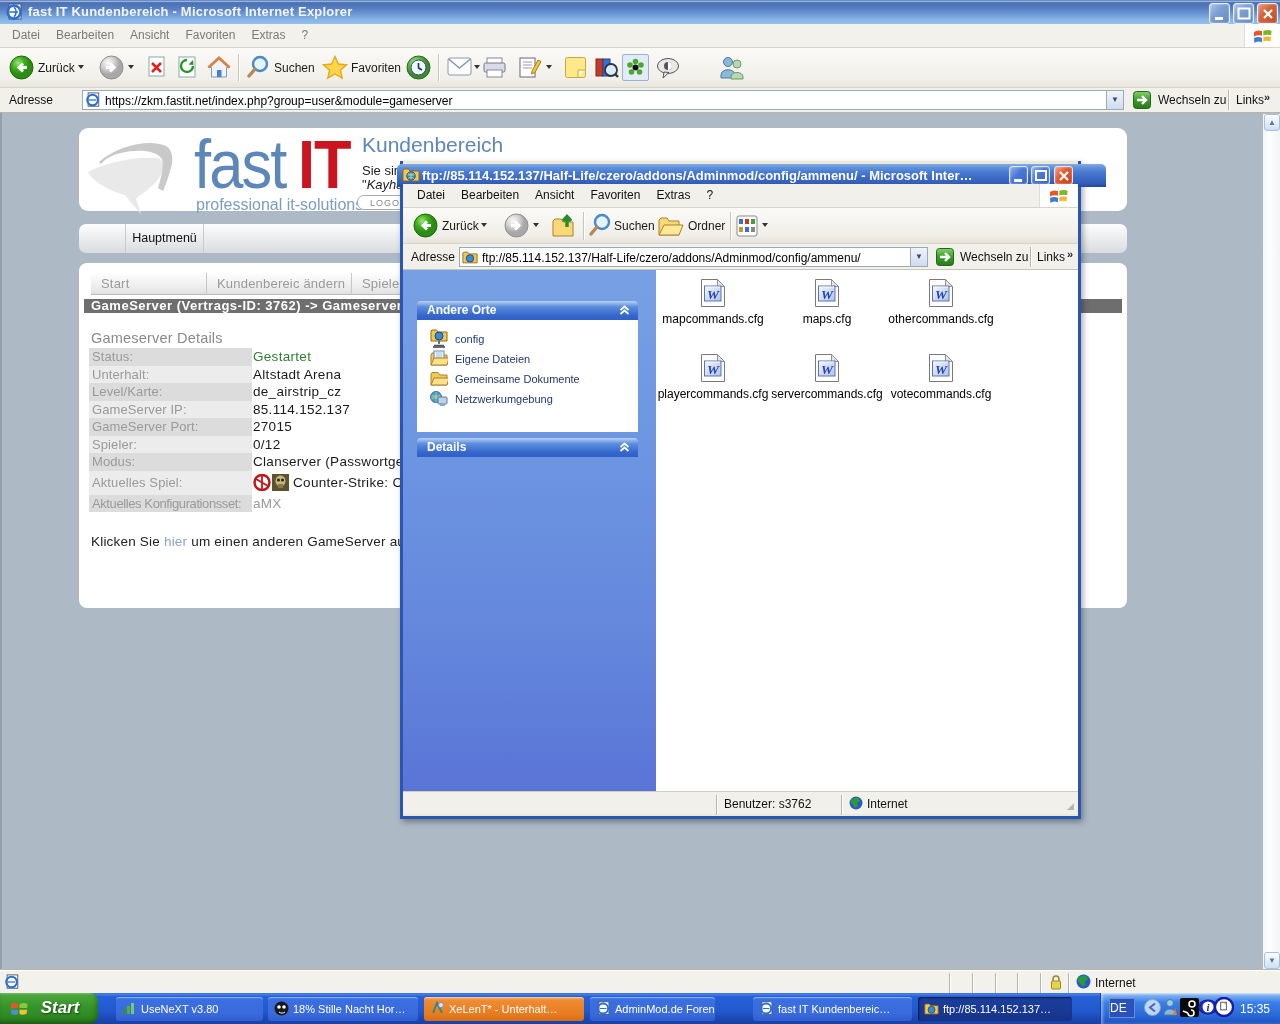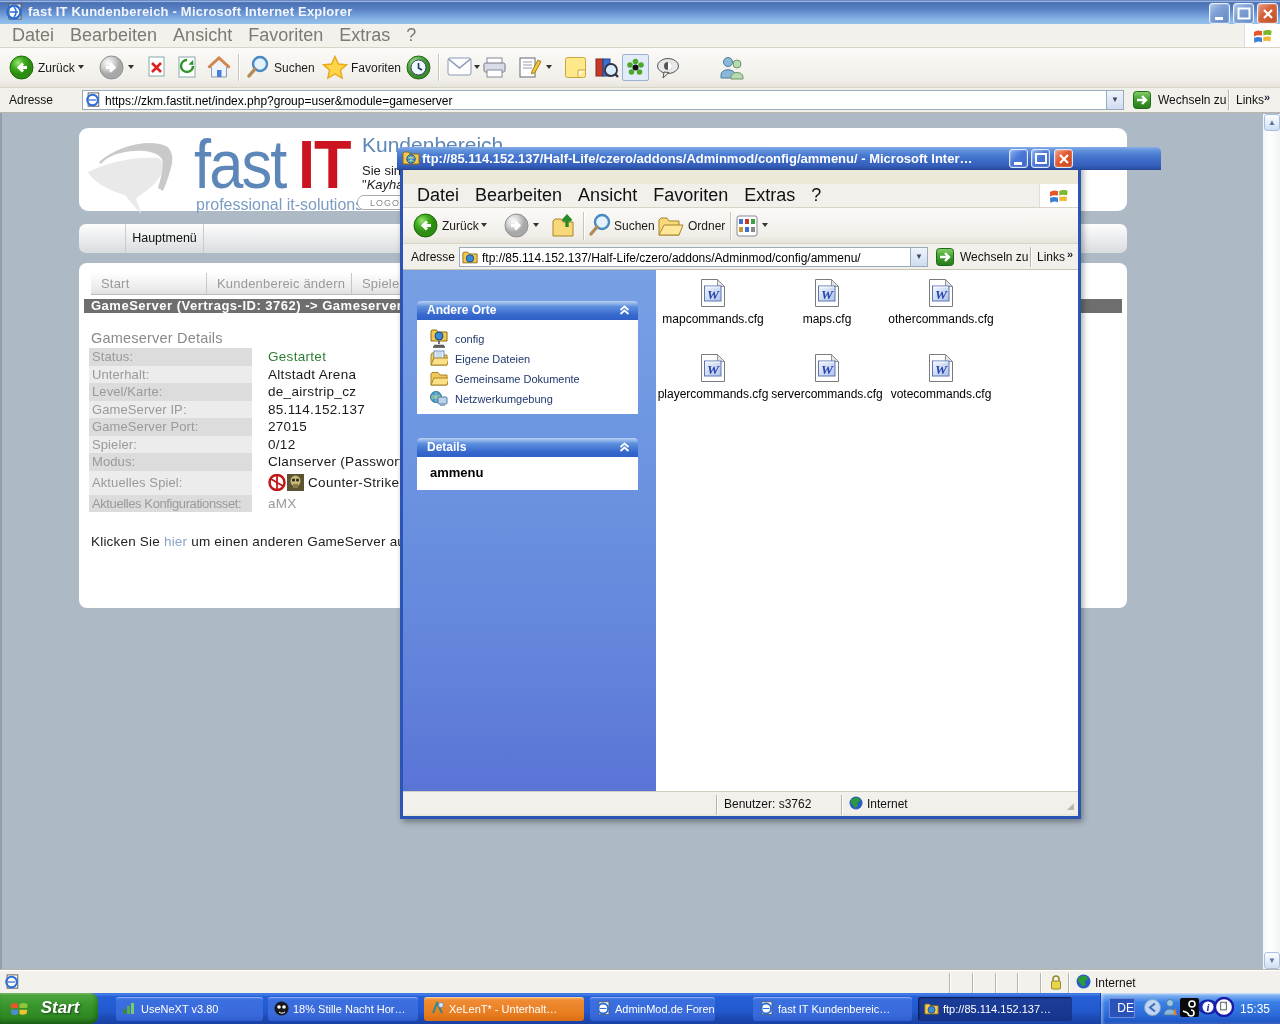--- a/index.html
+++ b/index.html
@@ -2,35 +2,35 @@
 <html><head><meta charset="utf-8">
 <style>
 *{margin:0;padding:0;box-sizing:border-box}
 html,body{width:1280px;height:1024px;overflow:hidden}
 body{font-family:"Liberation Sans",sans-serif;position:relative;background:#adbac6}
 .abs{position:absolute}
 
 #mtitle{left:0;top:0;width:1280px;height:24px;background:linear-gradient(180deg,#45659f 0%,#a9c4ef 5%,#4a70b2 11%,#567ec0 35%,#6f9ad8 60%,#86b2e4 80%,#92c2ec 100%);}
 #mtitle .txt{position:absolute;left:28px;top:4px;color:#f2f6fc;font-weight:bold;font-size:13px;letter-spacing:0.2px}
 #mmenu{left:0;top:24px;width:1280px;height:24px;background:#f2f1ec;border-bottom:1px solid #d8d5c8}
-.menuitems span{display:inline-block;color:#7b7b73;font-size:18px;margin:0 8px;line-height:23px}
+.menuitems span{display:inline-block;color:#7b7b73;font-size:12px;margin:0 8px;line-height:23px}
 #mtools{left:0;top:48px;width:1280px;height:40px;background:linear-gradient(180deg,#fbfaf7,#f1efe9 80%,#e8e5dc);border-bottom:1px solid #d8d5c8}
 #maddr{left:0;top:88px;width:1280px;height:25px;background:#f1f0eb;border-bottom:1px solid #b8b6aa}
 
 #page{left:0;top:113px;width:1280px;height:857px;background:#adbac6;border-left:2px solid #90a0ae}
 .box{position:absolute;background:#fff;border-radius:9px}
 #logobox{left:77px;top:15px;width:1048px;height:83px}
 #hbar{left:77px;top:111px;width:1048px;height:29px;background:linear-gradient(180deg,#fdfdfd,#e9ebec 55%,#d9dcdf);border-radius:7px}
 #cbox{left:77px;top:150px;width:1048px;height:345px;border-radius:8px}
 
 #sb{left:1261px;top:1px;width:17px;height:856px;background:linear-gradient(90deg,#f4f6f8,#fefefe 40%,#f2f4f6)}
 .sbtn{position:absolute;width:16px;height:17px;background:linear-gradient(180deg,#fdfefe,#cfdff2);border:1px solid #a8c0e0;border-radius:3px;color:#5a74a4;font-size:8px;text-align:center;line-height:16px}
 
 #ftp{left:400px;top:161px;width:681px;height:658px;background:#ece9d8;border:3px solid #2a55b4;border-top:none;box-shadow:2px 3px 6px rgba(0,0,0,0.35);z-index:50}
-#ftitle{left:397px;top:147px;width:764px;height:23px;background:linear-gradient(180deg,#86ace6 0%,#6294dc 14%,#4a7ad0 35%,#3c6ac6 60%,#3560bc 80%,#2c51a8 93%,#254695 100%);z-index:51;border-radius:5px 5px 0 0}
+#ftitle{left:397px;top:164px;width:709px;height:23px;background:linear-gradient(180deg,#86ace6 0%,#6294dc 14%,#4a7ad0 35%,#3c6ac6 60%,#3560bc 80%,#2c51a8 93%,#254695 100%);z-index:51;border-radius:5px 5px 0 0}
 #ftitle .txt{position:absolute;left:25px;top:4px;color:#fff;font-weight:bold;font-size:13px;white-space:nowrap}
 .fin{position:absolute;z-index:52}
 #fmenu{left:403px;top:184px;width:675px;height:24px;background:#f1f0eb;border-bottom:1px solid #d8d5c8}
 #ftools{left:403px;top:208px;width:675px;height:36px;background:linear-gradient(180deg,#fbfaf7,#f0eee8 80%,#e6e3da);border-bottom:1px solid #d8d5c8}
 #faddr{left:403px;top:244px;width:675px;height:26px;background:#f1f0eb;border-bottom:1px solid #c8c5b8}
 #fbody{left:403px;top:270px;width:675px;height:521px;background:#fff}
 #fside{left:403px;top:270px;width:253px;height:521px;background:linear-gradient(180deg,#77a0e4 0%,#6e97e2 30%,#6487dc 70%,#5a74d6 100%)}
 #fstatus{left:403px;top:791px;width:675px;height:23px;background:#f1f0eb;border-top:1px solid #cfccc0}
 
 .panel-h{position:absolute;height:19px;width:221px;background:linear-gradient(180deg,#bad2f2 0%,#5c8ede 30%,#3567cc 75%,#2e60c8 100%);border-radius:4px 4px 0 0;color:#fff;font-weight:bold;font-size:12px;line-height:19px;padding-left:10px}
@@ -48,21 +48,21 @@
 .tbartxt{font-size:12px;color:#1a1a1a}
 .dd{width:0;height:0;border-left:3.5px solid transparent;border-right:3.5px solid transparent;border-top:4px solid #333}
 .sep{top:6px;width:1px;height:27px;background:#c8c5ba;box-shadow:1px 0 0 #fff}
 .sep2{width:1px;height:20px;background:#b8b5aa;box-shadow:1px 0 0 #fff}
 .gobtn{width:18px;height:18px}
 .tab{display:inline-block;height:22px;background:linear-gradient(180deg,#fefefe,#ececec 70%,#e0e0e0);border-right:1px solid #c4c8cc;border-bottom:1px solid #b8bcc0;color:#9a9a9a;font-size:13px;line-height:21px;padding-left:10px;letter-spacing:0.2px}
 .trow{height:17.5px;width:100%}
 .tl{display:inline-block;width:163px;height:17.5px;font-size:13px;color:#9a9a9a;line-height:17.5px;padding-left:3px;letter-spacing:0.1px;vertical-align:top;white-space:nowrap}
 .d1{background:#dcdcdc}
 .d2{background:#ececec}
-.tv{display:inline-block;font-size:13.5px;color:#1a1a1a;line-height:17.5px;padding-left:16px;letter-spacing:0.3px;vertical-align:top;white-space:nowrap}
+.tv{display:inline-block;font-size:13.5px;color:#1a1a1a;line-height:17.5px;padding-left:1px;letter-spacing:0.3px;vertical-align:top;white-space:nowrap}
 .capbtn2{position:absolute;top:2px;width:19px;height:19px;border-radius:3px;border:1px solid #dce8fa;box-shadow:inset 0 0 2px rgba(255,255,255,0.6)}
 </style></head>
 <body>
 
 <div class="abs" id="mtitle">
   <svg class="abs" style="left:6px;top:3px" width="17" height="18" viewBox="0 0 17 18">
       <rect x="3" y="1" width="12" height="15" fill="#fdfdfd" stroke="#555"></rect>
       <circle cx="8" cy="9" r="6.5" fill="none" stroke="#2a6fd4" stroke-width="2.4"></circle>
       <path d="M4 9 h8 M8 4 a7 7 0 0 1 0 10" fill="none" stroke="#2a6fd4" stroke-width="1.6"></path>
     </svg>
@@ -464,21 +464,21 @@
       <rect x="4.5" y="8" width="16.5" height="15" fill="url(#wg)" stroke="#5a74b4"></rect>
       <path d="M5.5 9 L20 9" stroke="#fff" stroke-width="1" opacity="0.8"></path>
       <text x="13" y="20.5" font-family="Liberation Serif" font-style="italic" font-weight="bold" font-size="13.5" fill="#2643b0" text-anchor="middle">W</text>
     </svg>
     <span class="flabel" style="left:468px;top:117px">votecommands.cfg</span>
 </div>
 <div class="fin" id="fside">
   <div class="panel-h" style="left:14px;top:31px">Andere Orte<svg class="chevs" width="11" height="11" viewBox="0 0 11 11">
         <path d="M1.5 5 L5.5 1.5 L9.5 5 M1.5 9 L5.5 5.5 L9.5 9" fill="none" stroke="#fff" stroke-width="1.7"></path>
       </svg></div>
-  <div class="panel-b" style="left:14px;top:50px;height:94px">
+  <div class="panel-b" style="left:14px;top:50px;height:112px">
     <svg class="abs" style="left:13px;top:8px" width="18" height="20" viewBox="0 0 18 20">
         <path d="M1 3 L1 13 L17 13 L17 4 L8 4 L6.5 2 L2 2 Z" fill="#f4c84a" stroke="#8a6a1a"></path>
         <circle cx="9" cy="8" r="4" fill="#3a8ad4" stroke="#1a4a8a"></circle>
         <path d="M9 13 L9 16 M4 17.5 L14 17.5" stroke="#555" stroke-width="1.6"></path>
         <path d="M3 19 L15 19" stroke="#333" stroke-width="1.4"></path>
       </svg>
     <span class="sideitem" style="left:38px;top:13px">config</span>
     <svg class="abs" style="left:13px;top:30px" width="18" height="17" viewBox="0 0 18 17">
         <path d="M1 5 L1 15 L17 15 L17 5 L10 5 L8 3 L2 3 Z" fill="#f0c858" stroke="#a8842a"></path>
         <rect x="4" y="1" width="10" height="9" fill="#e8f2fc" stroke="#6a8ab8"></rect>
@@ -495,23 +495,20 @@
         <circle cx="7" cy="7" r="5.5" fill="#4a9ad4" stroke="#2a6a9a"></circle>
         <path d="M2.5 5 c3 1.5,6 1.5,9 0 M2.5 9 c3 -1.5,6 -1.5,9 0 M7 1.5 v11 M1.5 7 h11" stroke="#bfe08a" stroke-width="0.7" fill="none"></path>
         <rect x="9" y="7" width="9" height="7" rx="1" fill="#b8d4ec" stroke="#5a7a9a"></rect>
         <rect x="11" y="14" width="5" height="2" fill="#8aa8c8"></rect>
       </svg>
     <span class="sideitem" style="left:38px;top:73px">Netzwerkumgebung</span>
   </div>
   <div class="panel-h" style="left:14px;top:168px">Details<svg class="chevs" width="11" height="11" viewBox="0 0 11 11">
         <path d="M1.5 5 L5.5 1.5 L9.5 5 M1.5 9 L5.5 5.5 L9.5 9" fill="none" stroke="#fff" stroke-width="1.7"></path>
       </svg></div>
-  <div class="panel-b" style="left:14px;top:187px;height:33px">
-      <span style="position:absolute;left:13px;top:8px;font-weight:bold;font-size:13px;color:#000">ammenu</span>
-    </div>
 </div>
 <div class="fin" id="fstatus">
   <span class="abs sep2" style="left:313px;top:3px"></span>
   <span class="abs" style="left:321px;top:5px;font-size:12px;color:#111">Benutzer: s3762</span>
   <span class="abs sep2" style="left:438px;top:3px"></span>
   <svg class="abs" style="left:446px;top:4px" width="14" height="14" viewBox="0 0 14 14">
       <circle cx="7" cy="7" r="6.5" fill="#2a5ac4"></circle>
       <path d="M2 4 C4 2,7 1,10 2 L11 5 L8 7 L9 10 L6 12 L4 9 L2 7 Z" fill="#2a9a3a"></path>
     </svg>
   <span class="abs" style="left:464px;top:5px;font-size:12px;color:#111">Internet</span>
@@ -548,21 +545,21 @@
   <div class="tbtn" style="left:753px;width:159px"><span class="ti"><svg width="15" height="15" viewBox="0 0 17 18">
           <rect x="3" y="1" width="12" height="15" fill="#fdfdfd" stroke="#555"></rect>
           <circle cx="8" cy="9" r="6" fill="none" stroke="#2a6fd4" stroke-width="2.2"></circle>
           <path d="M4 9 h8" stroke="#2a6fd4" stroke-width="1.4"></path>
         </svg></span>fast IT Kundenbereic…</div>
   <div class="tbtn" style="left:918px;width:154px;background:linear-gradient(180deg,#1c3f9c,#16338a);box-shadow:inset 1px 1px 2px rgba(0,0,20,0.6)"><span class="ti"><svg width="15" height="14" viewBox="0 0 18 16">
           <path d="M1 3 L1 14 L17 14 L17 4 L8 4 L6.5 2 L2 2 Z" fill="#f4c84a" stroke="#8a6a1a"></path>
           <circle cx="9" cy="9" r="4.2" fill="#3a8ad4" stroke="#1a4a8a"></circle>
         </svg></span>ftp://85.114.152.137…</div>
   <div id="tray">
-    <div style="position:absolute;left:8px;top:5px;width:26px;height:20px;background:#2a52b8;border:1px solid #6a8ad8;color:#fff;font-size:12px;text-align:right;line-height:19px">DE</div>
+    <div style="position:absolute;left:8px;top:5px;width:26px;height:20px;background:#2a52b8;border:1px solid #6a8ad8;color:#fff;font-size:12px;text-align:left;line-height:19px">DE</div>
     <svg style="position:absolute;left:43px;top:6px" width="17" height="17" viewBox="0 0 17 17">
         <circle cx="8.5" cy="8.5" r="8" fill="#cfe0f5" stroke="#8ab" opacity="0.9"></circle>
         <path d="M11 4.5 L6 8.5 L11 12.5" stroke="#446ab4" stroke-width="2" fill="none"></path>
       </svg>
     <svg style="position:absolute;left:61px;top:5px" width="18" height="19" viewBox="0 0 18 19">
         <circle cx="8" cy="5" r="3.5" fill="#9ac8e8" stroke="#4a7a9a"></circle>
         <path d="M2 17 C2 9,14 9,14 17 Z" fill="#8ab8d8" stroke="#4a7a9a"></path>
         <path d="M13 10 L15 17 L11 17 Z" fill="#e87a2a"></path>
       </svg>
     <svg style="position:absolute;left:79px;top:5px" width="19" height="19" viewBox="0 0 19 19">

